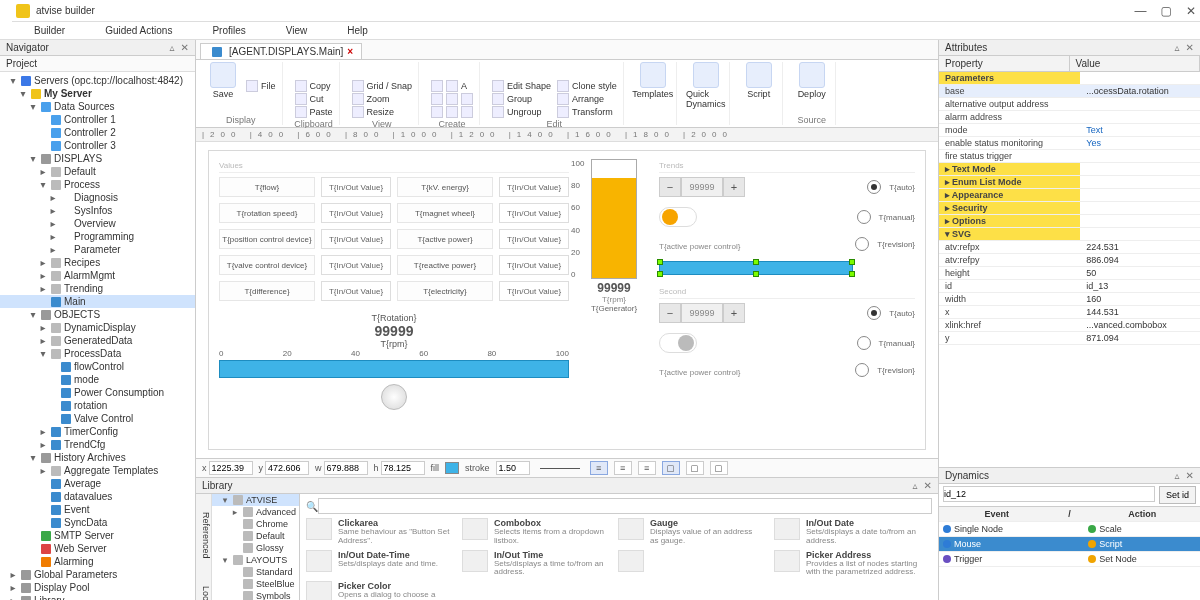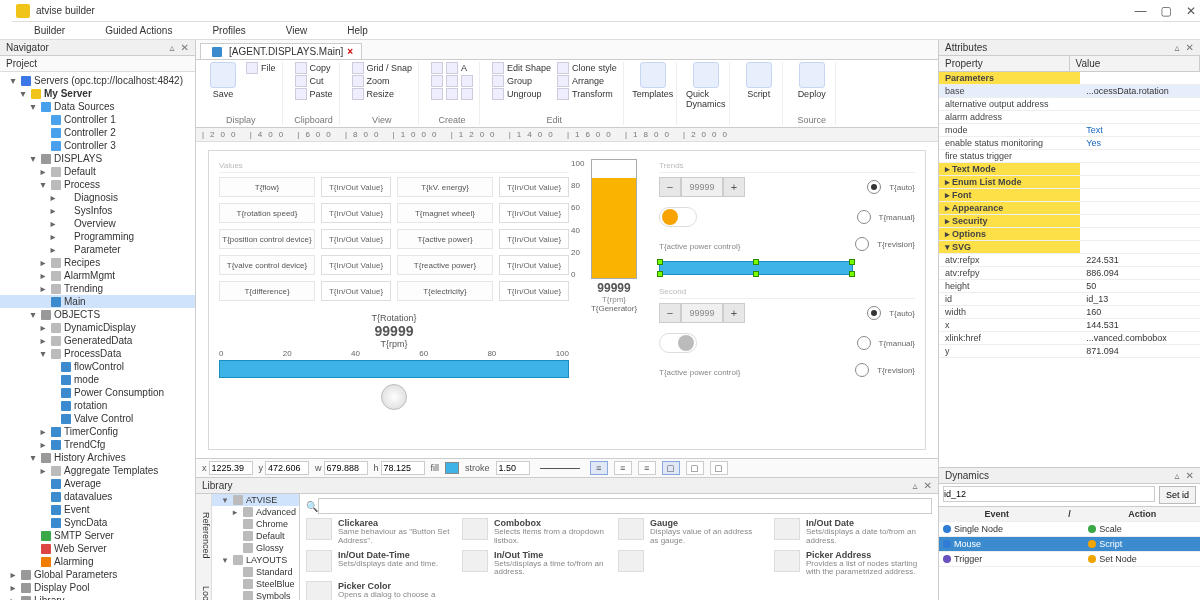--- a/index.html
+++ b/index.html
@@ -43,21 +43,21 @@
 .tab-strip { height: 20px; display: flex; align-items: flex-end; padding-left: 4px; border-bottom: 1px solid #ccc; background: #fafafa; }
 .doc-tab { background:#fff; border:1px solid #ccc; border-bottom:none; padding: 2px 8px; font-size: 10px; display:flex; align-items:center; gap:4px; }
 .doc-tab .close { color:#c00; font-weight:bold; }
 
 .ribbon { height: 68px; border-bottom: 1px solid #ccc; display:flex; padding: 2px 4px; gap:6px; background:#fff; }
 .ribbon-group { border-right:1px solid #eee; padding: 0 4px; display:flex; flex-direction:column; }
 .ribbon-group-body { flex:1; display:flex; gap:2px; align-items:flex-start; }
 .ribbon-group-label { text-align:center; color:#777; font-size:9px; padding-top:1px; }
 .rb-big { width:38px; display:flex; flex-direction:column; align-items:center; font-size:9px; gap:1px; }
 .rb-big .bicon { width:26px; height:26px; background:#e7eefc; border:1px solid #c7d6f2; border-radius:3px; }
-.rb-stack { display:flex; flex-direction:column; gap:1px; }
+.rb-stack { display:flex; flex-direction:column; gap:1px;margin-top:18px; }
 .rb-item { display:flex; align-items:center; gap:3px; font-size:9px; padding:0 2px; }
 .rb-item .sicon { width:12px; height:12px; background:#eef; border:1px solid #ccd; }
 
 
 .canvas-area { flex:1; position:relative; background:#fff; overflow:hidden; }
 .ruler-h { height:14px; background:#f3f3f3; border-bottom:1px solid #ddd; font-size:8px; color:#777; display:flex; align-items:center; padding-left:6px; letter-spacing:6px; }
 .design { position:relative; margin: 8px 12px; height: 300px; border:1px solid #d8d8d8; background:#fff; padding:8px 10px; display:flex; gap:12px; }
 .design-col { flex:1; }
 .section-title { font-size:8px; color:#bbb; border-bottom:1px solid #eee; margin-bottom:4px; padding:2px 0; }
 
@@ -862,24 +862,20 @@
           </div>
           <div class="attr-row group">
             <div class="k">▸ Text Mode</div>
             <div class="v "></div>
           </div>
           <div class="attr-row group">
             <div class="k">▸ Enum List Mode</div>
             <div class="v "></div>
           </div>
           <div class="attr-row group">
-            <div class="k">▸ Font</div>
-            <div class="v "></div>
-          </div>
-          <div class="attr-row group">
             <div class="k">▸ Appearance</div>
             <div class="v "></div>
           </div>
           <div class="attr-row group">
             <div class="k">▸ Security</div>
             <div class="v "></div>
           </div>
           <div class="attr-row group">
             <div class="k">▸ Options</div>
             <div class="v "></div>

